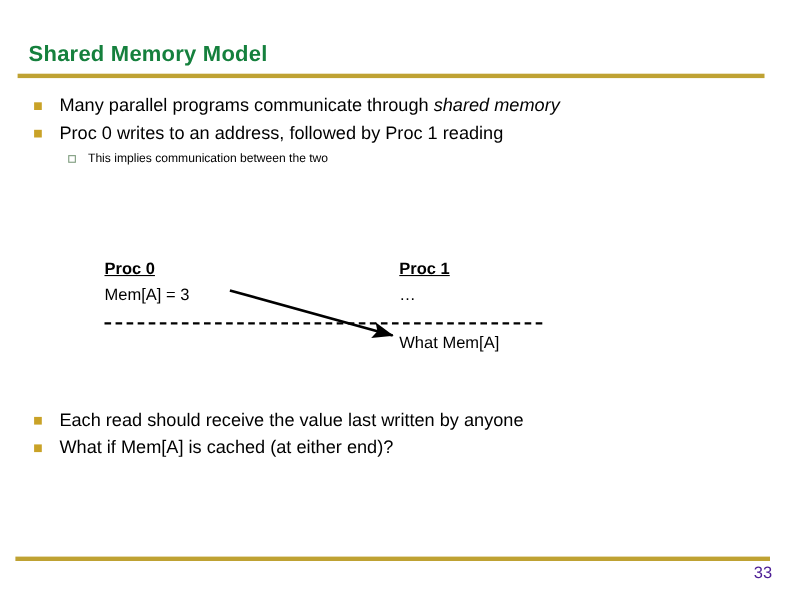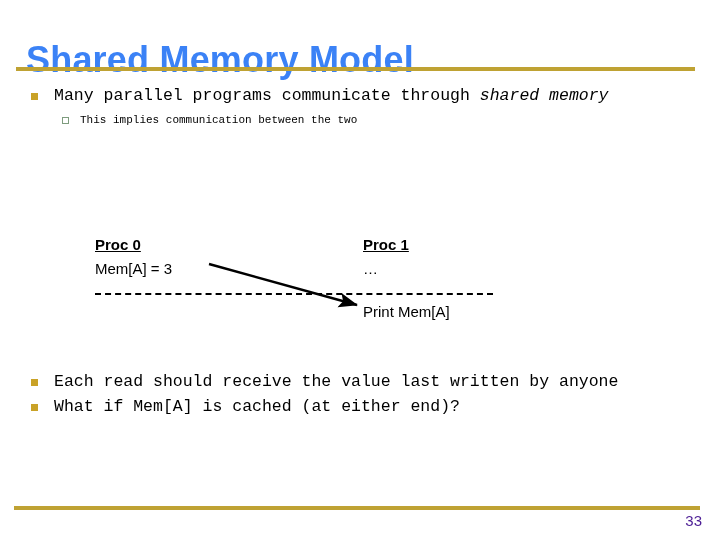--- a/index.html
+++ b/index.html
@@ -23,23 +23,23 @@
     width: 720px;
     height: 540px;
     background: #ffffff;
   }
 
   
   .slide-title {
     position: absolute;
     left: 26px;
     top: 18px;
-    font-size: 36px;
+    font-size: 20px;
     line-height: 36px;
-    color: #3b82f6;
+    color: #15803d;
     letter-spacing: 0.2px;
     white-space: nowrap;
   }
 
   .title-rule {
     position: absolute;
     left: 16px;
     top: 67px;
     width: 679px;
     height: 4px;
@@ -62,21 +62,20 @@
     font-size: 15px;
     line-height: 20px;
     color: #4c1d95;
   }
 
   
   .bullet-list {
     position: absolute;
     left: 0;
     width: 659px;
-    font-family: Liberation Mono, monospace;
   }
   .bullets-top { top: 84px; }
   .bullets-bottom { top: 370px; }
 
   .bullet {
     position: relative;
     display: block;
     min-height: 24px;
   }
 
@@ -172,36 +171,40 @@
 
   <div class="title-rule"></div>
 
   <div class="bullet-list bullets-top">
 
     <div class="bullet bullet-l1">
       <span class="bullet-marker marker-l1"></span>
       <span class="bullet-text">Many parallel programs communicate through </span><span class="bullet-text ital">shared memory</span>
     </div>
 
+    <div class="bullet bullet-l1">
+      <span class="bullet-marker marker-l1"></span>
+      <span class="bullet-text">Proc 0 writes to an address, followed by Proc 1 reading</span>
+    </div>
 
     <div class="bullet bullet-l2">
       <span class="bullet-marker marker-l2"></span>
       <span class="bullet-text">This implies communication between the two</span>
     </div>
 
   </div>
 
   <div class="diagram">
 
     <div class="proc-head proc0-head">Proc 0</div>
     <div class="proc-line proc0-stmt">Mem[A] = 3</div>
 
     <div class="proc-head proc1-head">Proc 1</div>
     <div class="proc-line proc1-stmt">…</div>
-    <div class="proc-line proc1-print">Print Mem[A]</div>
+    <div class="proc-line proc1-print">What Mem[A]</div>
 
     <div class="dash-line"></div>
 
     <svg class="arrow-svg" viewBox="0 0 720 110" xmlns="http://www.w3.org/2000/svg">
       <defs>
         <marker id="ah" markerWidth="9" markerHeight="9" refX="7.6" refY="3.1" orient="auto" markerUnits="strokeWidth">
           <path d="M0,0 L8,3.1 L0,6.2 L1.6,3.1 z" fill="#000000"></path>
         </marker>
       </defs>
       <line x1="209" y1="36" x2="357" y2="77" stroke="#000000" stroke-width="2.4" marker-end="url(#ah)"></line>

